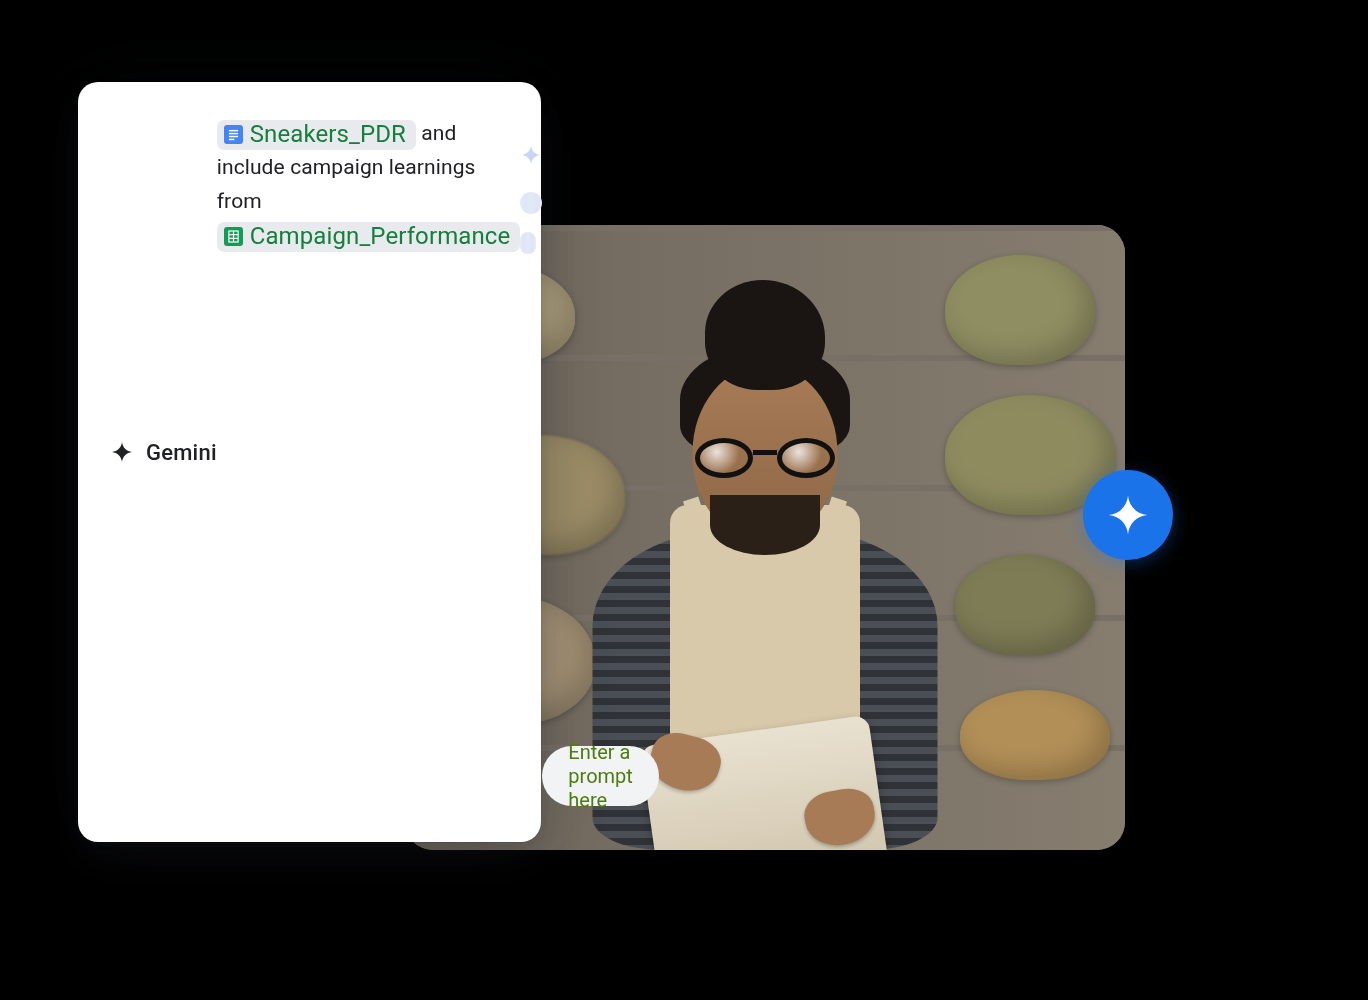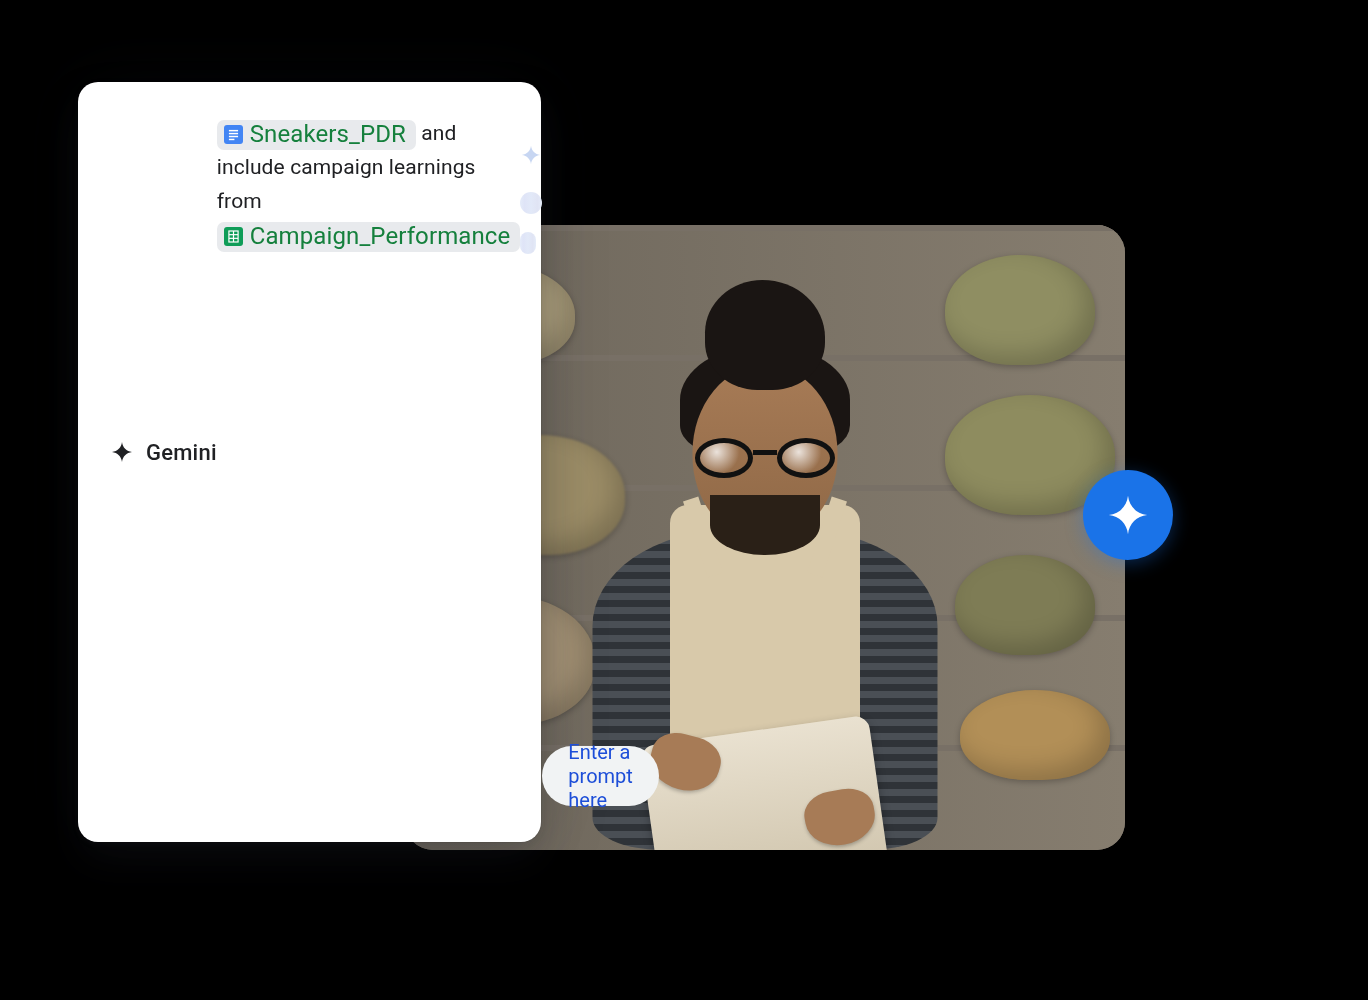--- a/index.html
+++ b/index.html
@@ -251,21 +251,21 @@
     .prompt-input {
       width: 100%;
       height: 60px;
       border-radius: 30px;
       background: #f1f3f4;
       display: flex;
       align-items: center;
       padding: 0 26px;
     }
     .prompt-input .placeholder {
-      color: #1d4ed8;
+      color: #4d7c0f;
       font-size: 20px;
       font-weight: 400;
     }
   </style>
 </head>
 <body>
 
 <div class="photo">
   <div class="shelf"></div>
   <div class="bag b1"></div>

